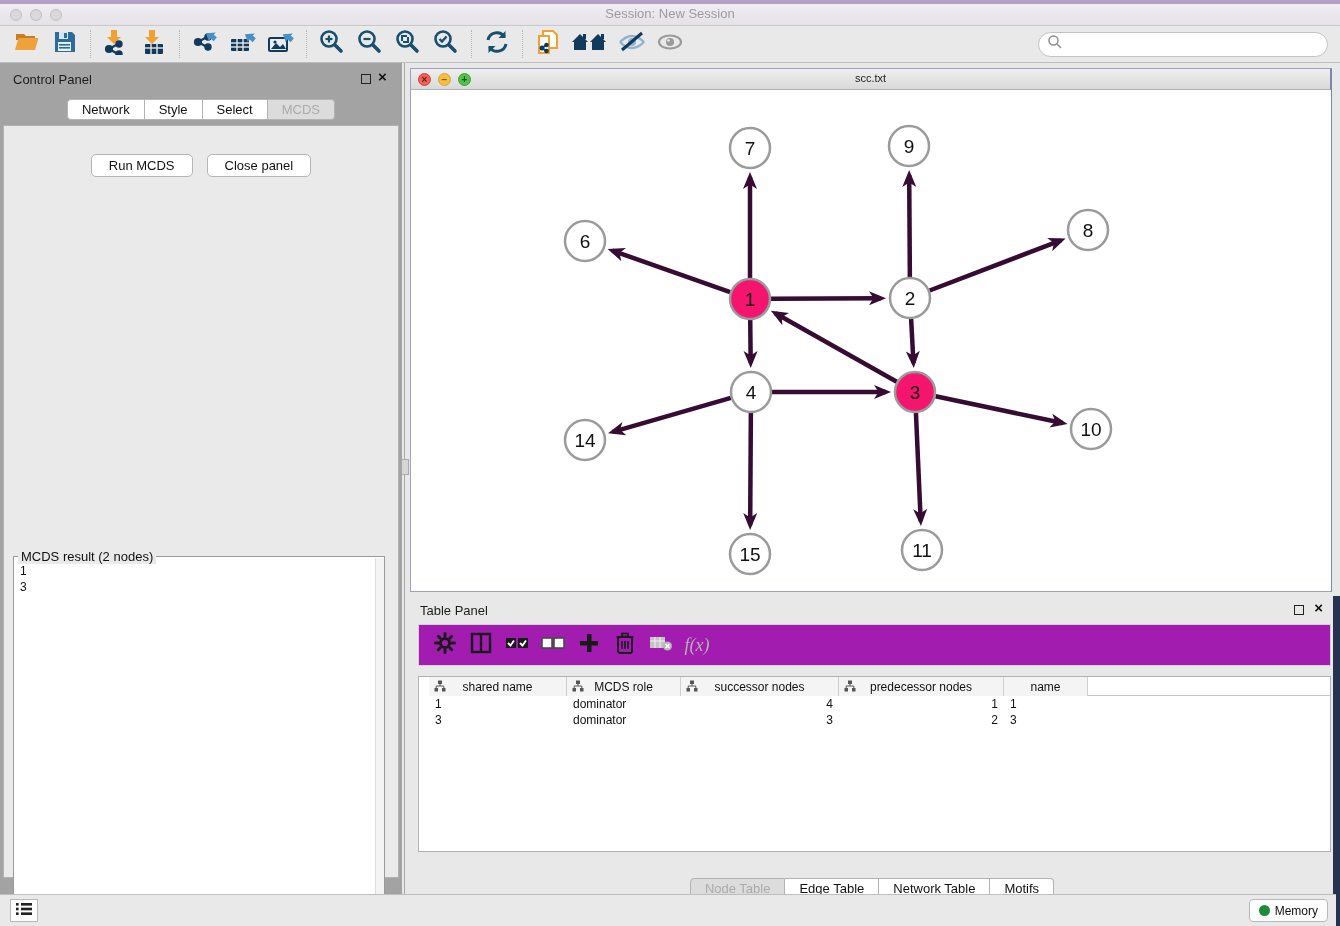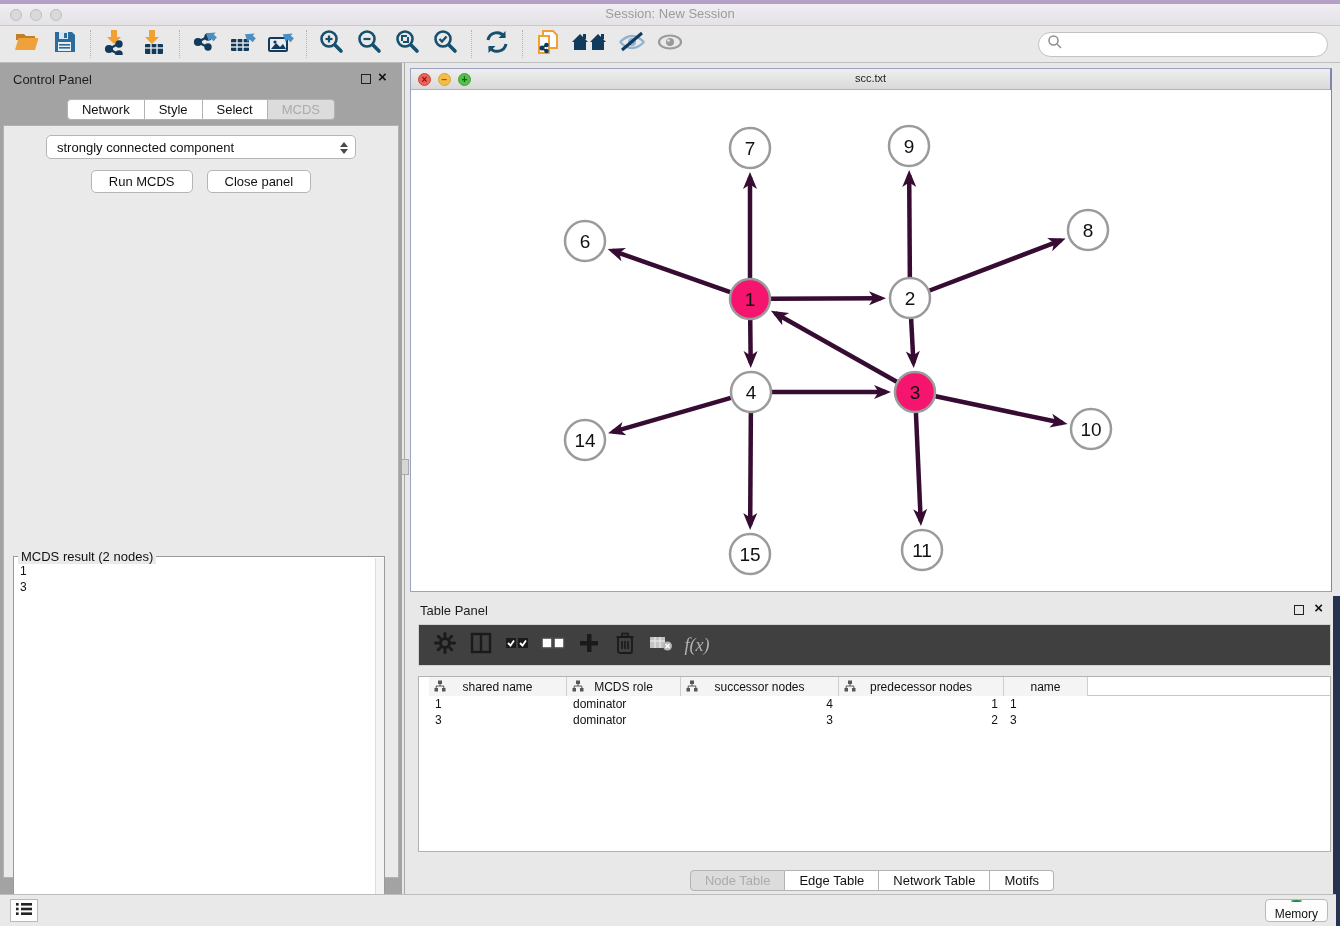--- a/index.html
+++ b/index.html
@@ -48,21 +48,21 @@
   .cp-content { position:absolute; left:3px; top:62px; width:396px; height:753px;
     background:#eaeaea; border:1px solid #b2b2b2; }
   .opt-label { margin-top:14px; text-align:center; font-size:13px; color:#111; }
   .criterion-select { position:relative; margin:9px auto 0; width:310px; height:24px; background:#fff;
     border:1px solid #b5b5b5; border-radius:5px; font-size:13px; color:#111;
     display:flex; align-items:center; padding-left:10px; }
   .stepper { position:absolute; right:5px; top:3px; width:13px; height:17px;
     display:flex; flex-direction:column; align-items:center; justify-content:center; gap:2px; }
   .stepper .up { width:0; height:0; border-left:4px solid transparent; border-right:4px solid transparent; border-bottom:5px solid #4a4a4a; }
   .stepper .down { width:0; height:0; border-left:4px solid transparent; border-right:4px solid transparent; border-top:5px solid #4a4a4a; }
-  .btn-row { display:flex; justify-content:center; gap:14px; margin-top:11px; }
+  .btn-row { display:flex; justify-content:center; gap:14px; margin-top:28px; }
   .push-btn { height:23px; padding:0 17px; background:#fff; border:1px solid #b5b5b5; border-radius:5px;
     font-size:13px; color:#111; display:flex; align-items:center; }
 
   .mcds-fieldset { position:absolute; left:9px; top:430px; width:372px; height:378px;
     border:1px solid #9a9a9a; background:#fff; }
   .mcds-legend { position:absolute; left:4px; top:-8px; background:#eaeaea; padding:0 3px;
     font-size:13px; color:#111; }
   .mcds-list { position:absolute; left:0; top:4px; right:10px; bottom:0; padding:2px 6px;
     font-size:12px; color:#111; line-height:16px; }
   .mcds-scroll { position:absolute; right:0; top:1px; width:9px; bottom:1px; background:#f4f4f4; border-left:1px solid #ddd; }
@@ -78,21 +78,21 @@
   .t-red    { left:7px;  background:#ee6156; border:1px solid #ce4a40; color:#7c150d; }
   .t-yellow { left:27px; background:#f5bd44; border:1px solid #d9a335; color:#8a5a06; }
   .t-green  { left:47px; background:#55bf4a; border:1px solid #3ea437; color:#0d5c0f; }
   .net-canvas { position:absolute; left:0; top:21px; width:920px; height:501px; background:#fff; }
 
   
   .table-panel { position:absolute; left:410px; top:533px; width:924px; height:298px; background:#e8e8e8; }
   .tp-header { position:relative; height:24px; }
   .tp-header .tp-title { position:absolute; left:10px; top:7px; font-size:13px; color:#1d1d1d; }
   .tp-header .panel-float { right:30px; top:9px; } .tp-header .panel-close { right:11px; top:3px; }
-  .tp-toolbar { position:absolute; left:8px; top:28px; width:913px; height:42px; background:#404040;
+  .tp-toolbar { position:absolute; left:8px; top:28px; width:913px; height:42px; background:#a21caf;
     border:1px solid #d2d2d2; display:flex; align-items:center; padding-left:8px; }
   .tpi { width:36px; height:34px; display:flex; align-items:center; justify-content:center; }
   .fx-label { font-family:"Liberation Serif", serif; font-style:italic; font-size:18px; color:#b3b3b3; }
 
   .tp-table { position:absolute; left:8px; top:80px; width:913px; height:176px; background:#fff;
     border:1px solid #b2b2b2; overflow:hidden;padding-left:10px; }
   .tp-thead { display:flex; height:19px; border-bottom:1px solid #c6c6c6; }
   .th-cell { position:relative; background:#f4f4f4; border-right:1px solid #cfcfcf; height:19px;
     display:flex; align-items:center; justify-content:center; font-size:12px; color:#111; }
   .th-icon { position:absolute; left:5px; top:3px; }
@@ -103,21 +103,21 @@
   .tp-tabs { position:absolute; left:0; top:270px; width:100%; display:flex; justify-content:center; }
 
   
   .wall-strip { position:absolute; left:1333px; top:533px; width:7px; height:298px; background:#273250; }
   .status-bar { position:absolute; left:0; top:894px; width:1340px; height:32px; background:#e9e9e9;
     border-top:1px solid #bdbdbd; }
   .status-left-btn { position:absolute; left:10px; top:4px; width:28px; height:23px; background:#fdfdfd;
     border:1px solid #b9b9b9; display:flex; align-items:center; justify-content:center; }
   .memory-btn { position:absolute; right:12px; top:4px; height:23px; padding:0 9px; background:#fdfdfd;
     border:1px solid #b9b9b9; border-radius:4px; display:flex; align-items:center; gap:5px;
-    font-size:12px; color:#111;flex-direction:column; }
+    font-size:12px; color:#111; }
   .mem-dot { width:11px; height:11px; border-radius:50%; background:#1d8b3a; }
   .wall-strip-bottom { position:absolute; left:1336px; top:894px; width:4px; height:32px; background:#273250; }
 </style>
 </head>
 <body>
 
 <div class="titlebar">
   <div class="accent"></div>
   <span class="tl-dot" style="left:10px"></span>
   <span class="tl-dot" style="left:30px"></span>
@@ -301,27 +301,20 @@
       <span class="panel-float"></span>
       <span class="panel-close">×</span>
     </div>
     <div class="seg-tabs">
       <div class="seg">Network</div>
       <div class="seg">Style</div>
       <div class="seg">Select</div>
       <div class="seg selected">MCDS</div>
     </div>
     <div class="cp-content">
-      <div class="criterion-select">
-        <span>strongly connected component</span>
-        <span class="stepper">
-            <span class="up"></span>
-            <span class="down"></span>
-          </span>
-      </div>
       <div class="btn-row">
         <div class="push-btn">Run MCDS</div>
         <div class="push-btn">Close panel</div>
       </div>
       <div class="mcds-fieldset">
         <div class="mcds-legend">MCDS result (2 nodes)</div>
         <div class="mcds-list" style="white-space:pre-line">1
 3</div>
         <div class="mcds-scroll"></div>
       </div>
@@ -509,21 +502,21 @@
       </div>
       <div class="tr-row">
         <div class="td" style="width:138px">3</div>
         <div class="td" style="width:114px">dominator</div>
         <div class="td ta-r" style="width:158px">3</div>
         <div class="td ta-r" style="width:165px">2</div>
         <div class="td" style="width:84px">3</div>
       </div>
     </div>
 
-    <div class="tp-tabs seg-tabs" style="margin-top:4px">
+    <div class="tp-tabs seg-tabs" style="margin-top:12px">
       <div class="seg selected">Node Table</div>
       <div class="seg">Edge Table</div>
       <div class="seg">Network Table</div>
       <div class="seg">Motifs</div>
     </div>
   </div>
 
   <div class="wall-strip"></div>
 </div>
 

